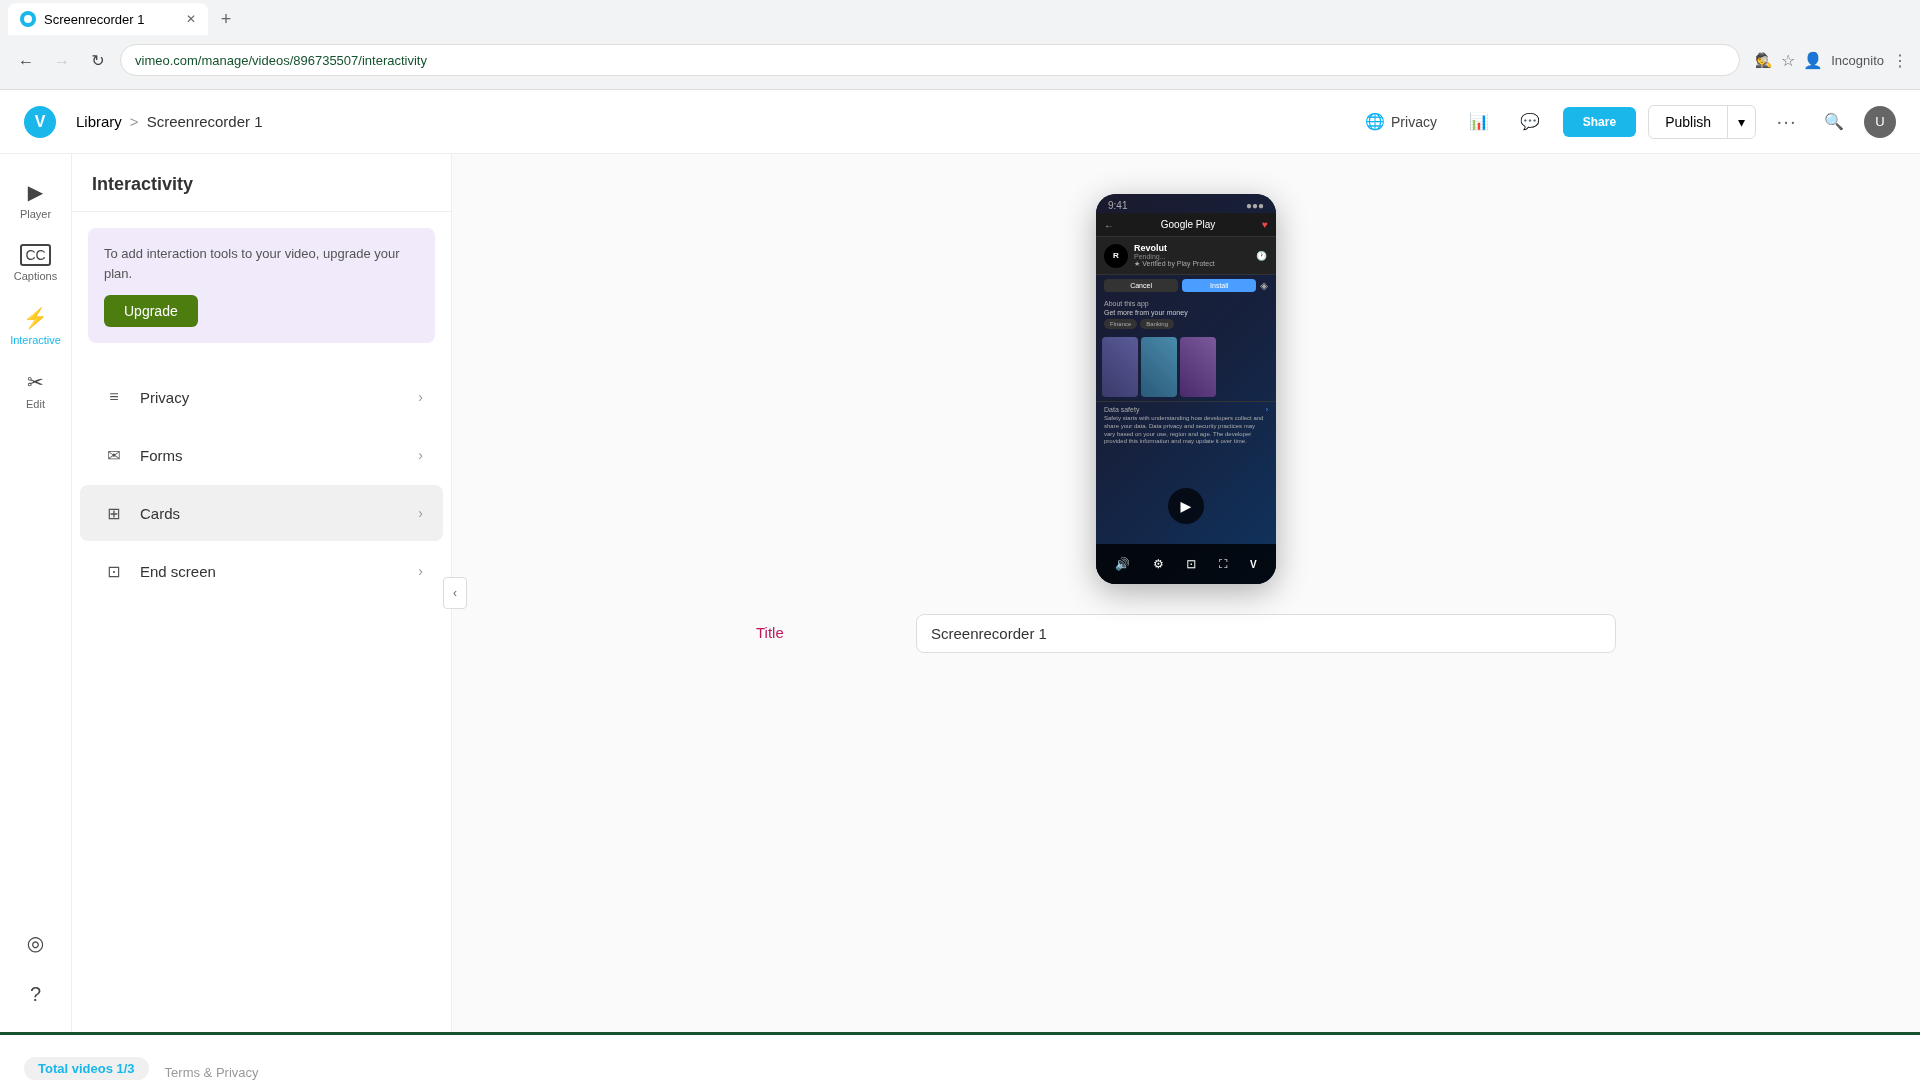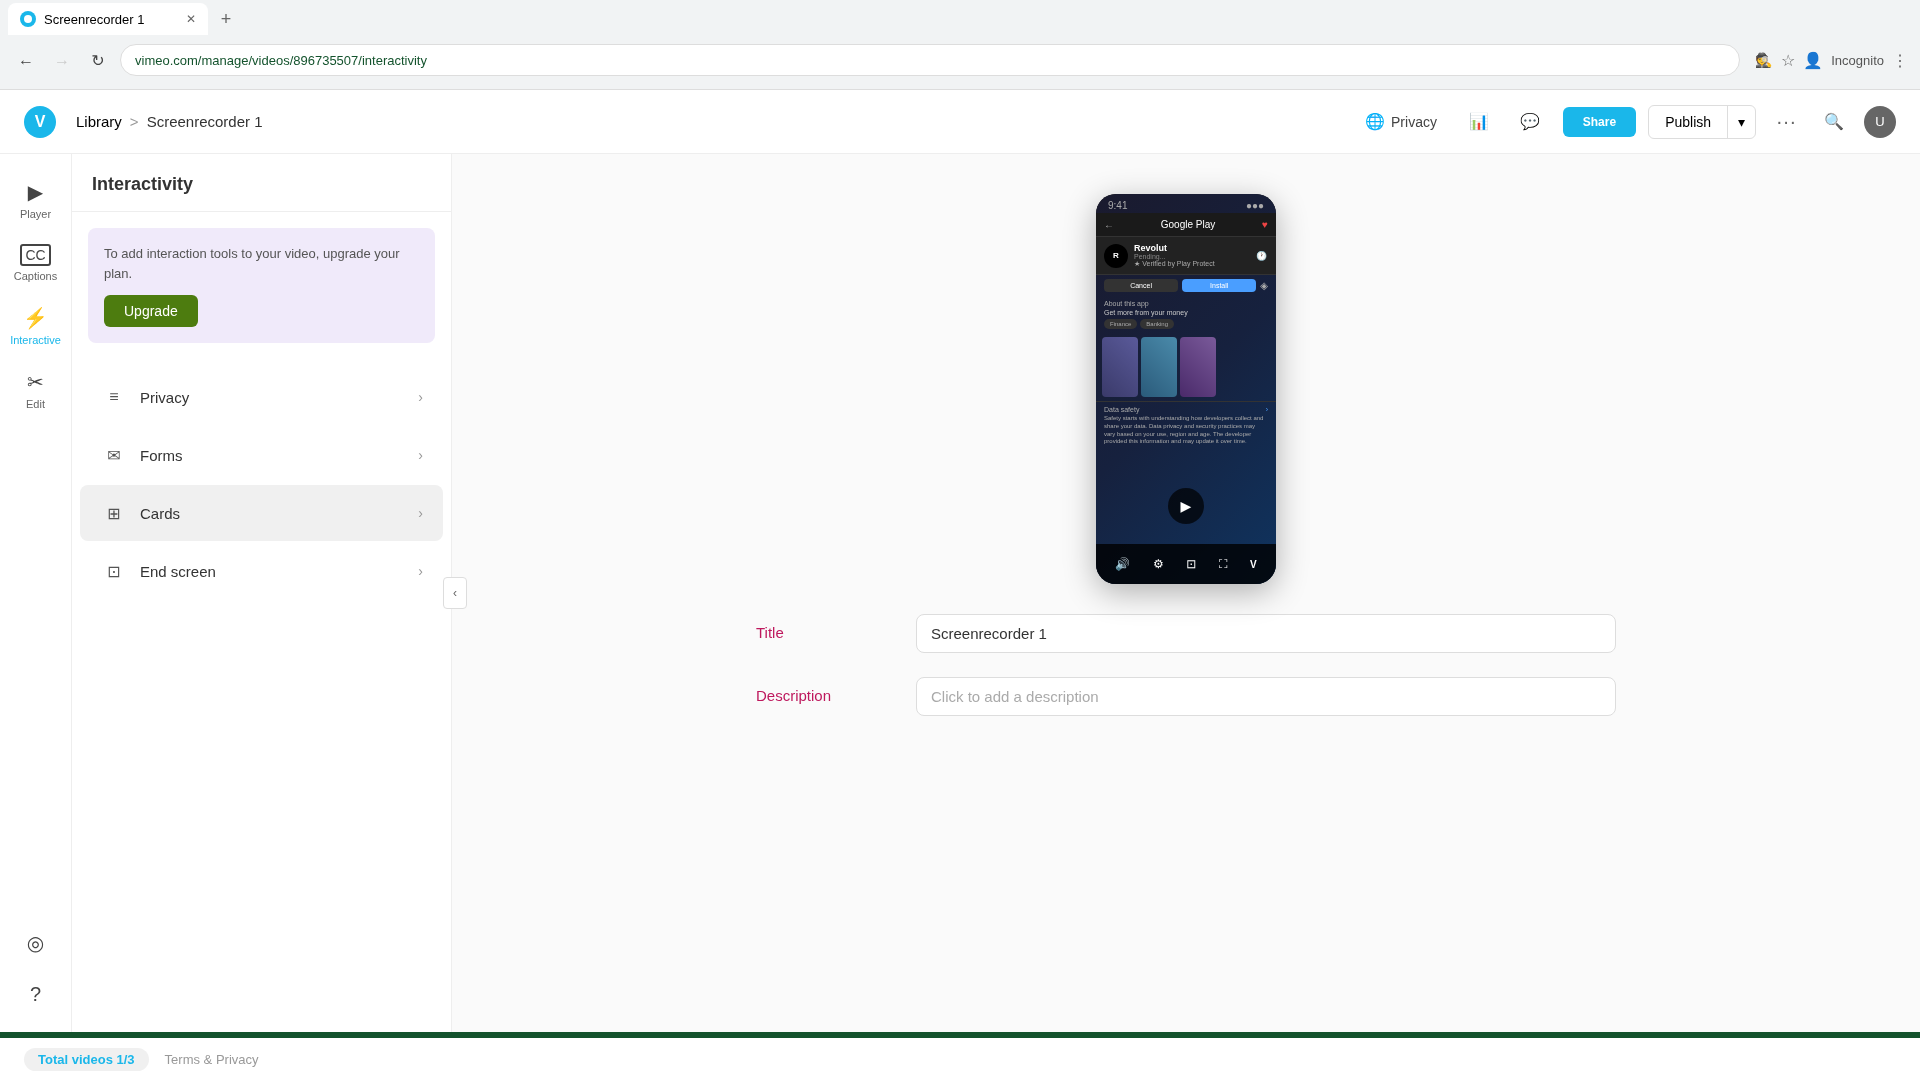--- a/index.html
+++ b/index.html
@@ -105,21 +105,21 @@
     .ctrl-btn { color: #fff; font-size: 12px; cursor: pointer; }
 
     
     .details-section { width: 100%; max-width: 900px; margin-top: 30px; padding: 0 20px; }
     .field-row { display: flex; align-items: flex-start; margin-bottom: 24px; }
     .field-label { width: 160px; font-size: 15px; color: #be185d; font-weight: 500; padding-top: 10px; flex-shrink: 0; }
     .field-input { flex: 1; border: 1px solid #ddd; border-radius: 8px; padding: 10px 14px; font-size: 15px; color: #333; background: #fff; }
     .field-input.placeholder { color: #aaa; }
 
     
-    .bottom-bar { height: 48px; border-top: 6px solid #14532d; display: flex; align-items: center; padding: 0 24px; gap: 16px; font-size: 13px; color: #666; background: #fff; }
+    .bottom-bar { height: 48px; border-top: 3px solid #14532d; display: flex; align-items: flex-end; padding: 0 24px; gap: 16px; font-size: 13px; color: #666; background: #fff; }
     .total-videos { background: #f0f0f0; border-radius: 20px; padding: 4px 14px; font-size: 13px; }
     .total-videos span { color: #1ab7ea; font-weight: 600; }
 
     
     .incognito-icon { color: #555; font-size: 14px; }
   </style>
 </head>
 <body>
 
 <div class="browser-chrome">
@@ -319,24 +319,20 @@
             </div>
           </div>
         </div>
       </div>
 
       <div class="details-section">
         <div class="field-row">
           <div class="field-label">Title</div>
           <input class="field-input" type="text" value="Screenrecorder 1" style="">
         </div>
-        <div class="field-row">
-          <div class="field-label">Description</div>
-          <div class="field-input placeholder">Click to add a description</div>
-        </div>
       </div>
     </div>
   </div>
 
   <div class="bottom-bar">
     <div class="total-videos">
       <span>Total videos</span>
       <span>1/3</span>
     </div>
     <span style="color:#999; font-size:13px;">Terms &amp; Privacy</span>

